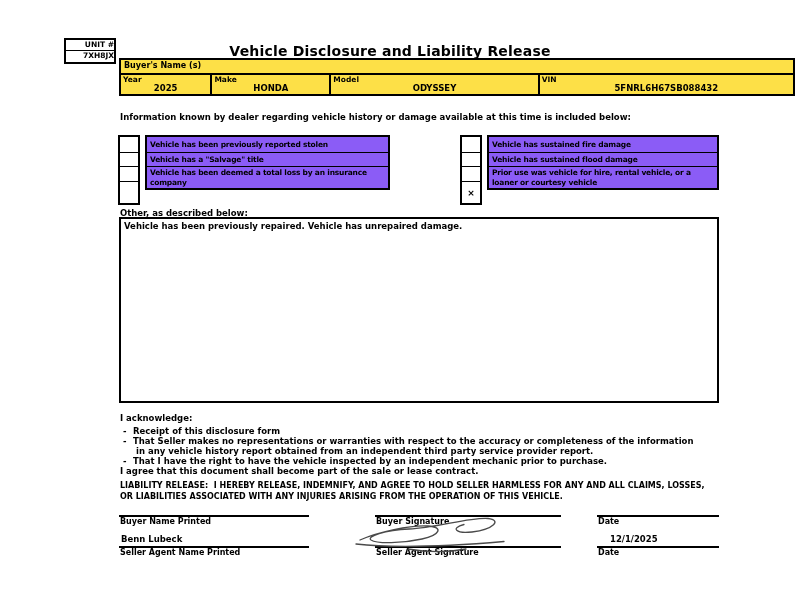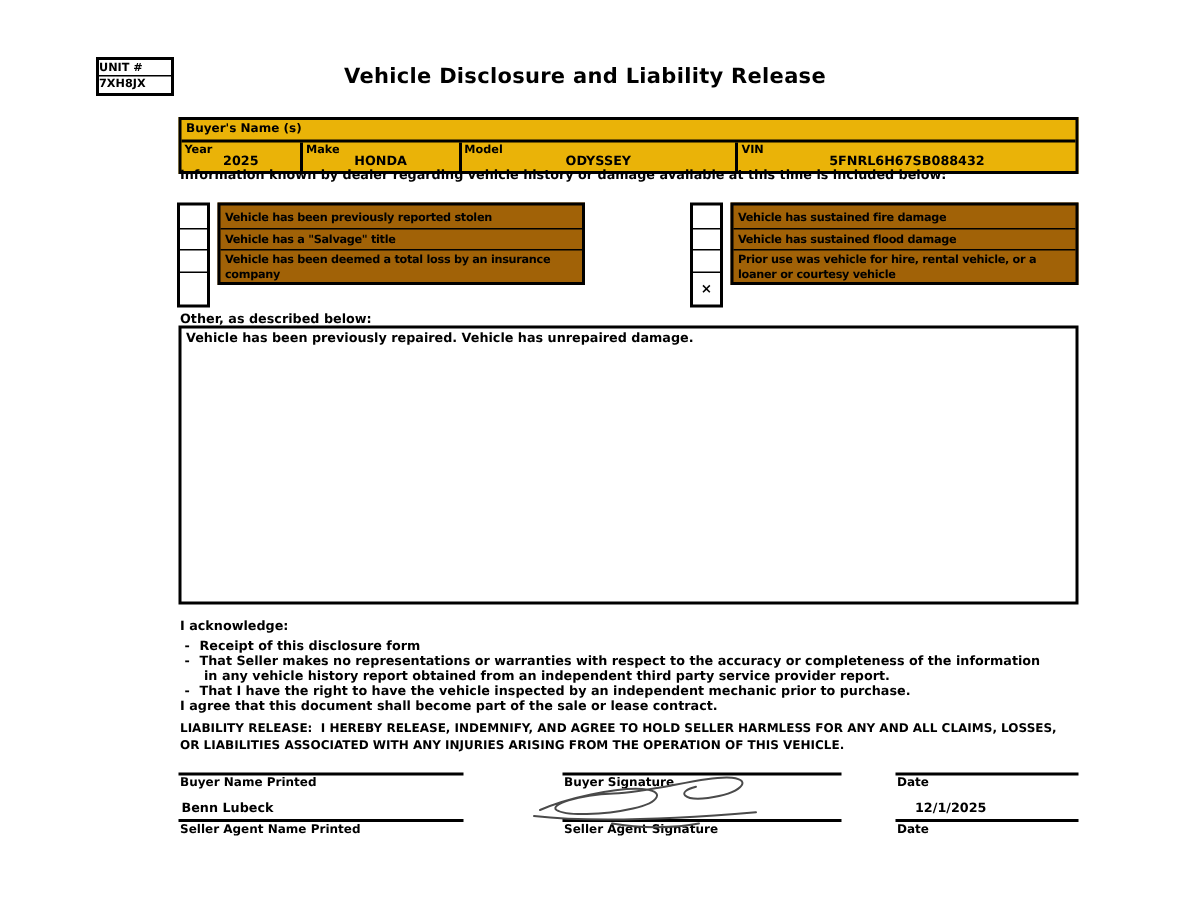--- a/index.html
+++ b/index.html
@@ -6,45 +6,45 @@
   html, body { background: #ffffff; }
   body {
     width: 800px; height: 600px; position: relative; overflow: hidden;
     font-family: "DejaVu Sans", "Liberation Sans", sans-serif;
     color: #000; font-weight: bold;
   }
   .abs { position: absolute; }
 
   
   .unit-box { left: 64px; top: 38px; width: 52px; border: 2px solid #000; }
-  .unit-cell { height: 11px; font-size: 7.5px; text-align: left; line-height: 10px; }
+  .unit-cell { height: 11px; font-size: 7.5px; text-align: right; line-height: 10px; }
   .unit-cell:first-child { border-bottom: 1.5px solid #000; }
 
   
   .doc-title { left: 120px; top: 43px; width: 540px; text-align: center; font-size: 14px; letter-spacing: 0.2px; }
 
   
-  .form-table { left: 119px; top: 78px; width: 600px; border: 2px solid #000; background: #eab308; }
+  .form-table { left: 119px; top: 58px; width: 676px; border: 2px solid #000; background: #fde047; }
   .buyer-row { height: 15px; border-bottom: 2px solid #000; font-size: 8px; padding: 1px 3px; }
   .vehicle-row { display: flex; height: 19px; }
   .vcell { position: relative; border-right: 2px solid #000; }
   .vcell:last-child { border-right: none; }
   .vcell.w-year  { width: 13.6%; }
   .vcell.w-make  { width: 17.7%; }
   .vcell.w-model { width: 31.0%; }
   .vcell.w-vin   { width: 37.7%; }
   .vlabel { position: absolute; top: 0; left: 2px; font-size: 7.5px; }
   .vvalue { text-align: center; padding-top: 8px; font-size: 8.5px; }
 
   .intro { left: 120px; top: 112px; font-size: 8.5px; }
 
   
   .cbcol { width: 22px; border: 2px solid #000; background: #fff; }
   .cbcell { display: flex; align-items: center; justify-content: center; font-size: 9px; }
-  .cblabels { border: 2px solid #000; background: #a16207; }
+  .cblabels { border: 2px solid #000; background: #8b5cf6; }
   .cblabel { display: flex; align-items: center; padding: 0 3px; font-size: 7.5px; letter-spacing: -0.2px; line-height: 1.25; }
   .r1 { height: 16px; border-bottom: 1px solid #000; }
   .r2 { height: 14px; border-bottom: 1px solid #000; }
   .r3 { height: 15px; border-bottom: 1px solid #000; }
   .r4 { height: 21px; }
   .cbcol-left    { left: 118px; top: 135px; }
   .cblabels-left { left: 145px; top: 135px; width: 245px; }
   .cbcol-right    { left: 460px; top: 135px; }
   .cblabels-right { left: 487px; top: 135px; width: 232px; }
 

